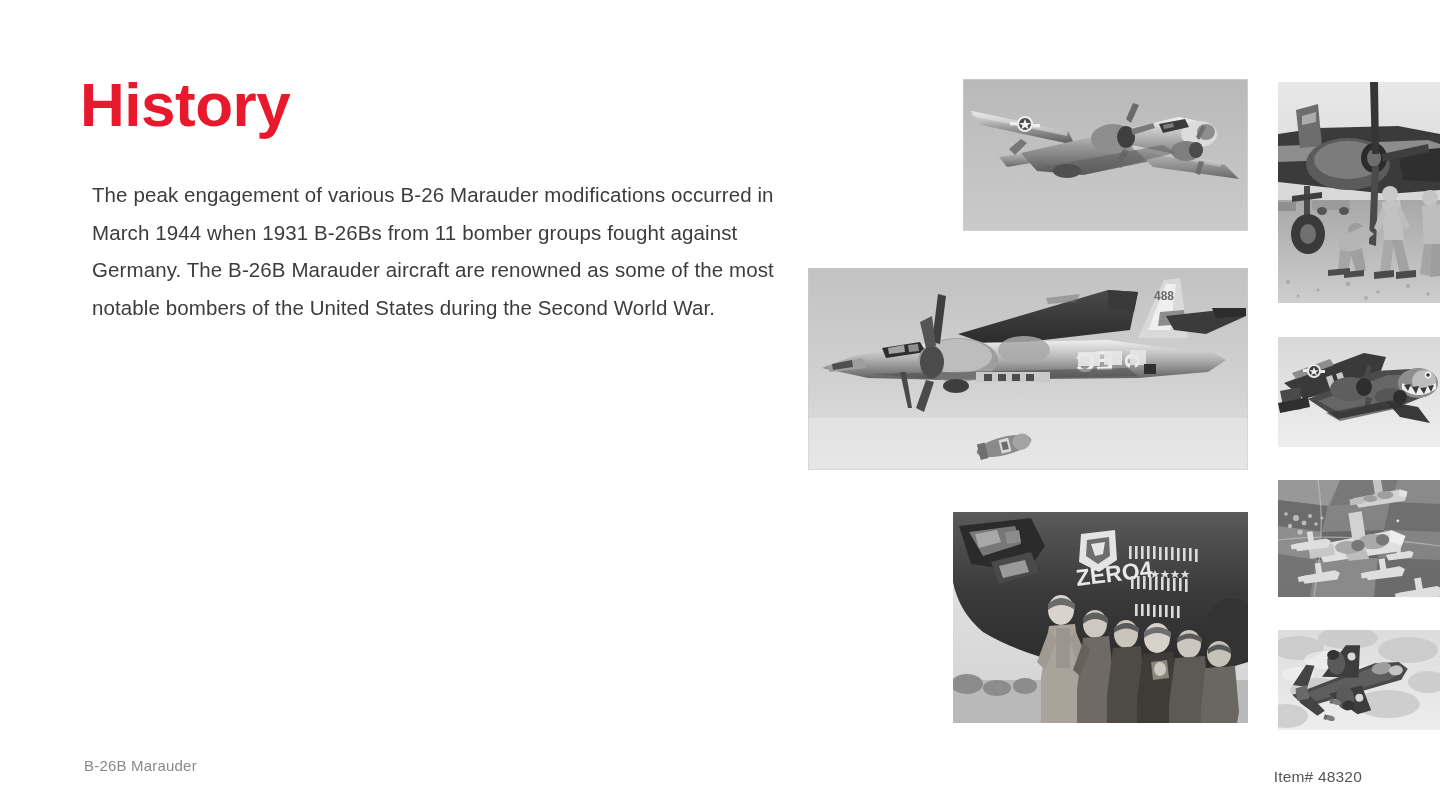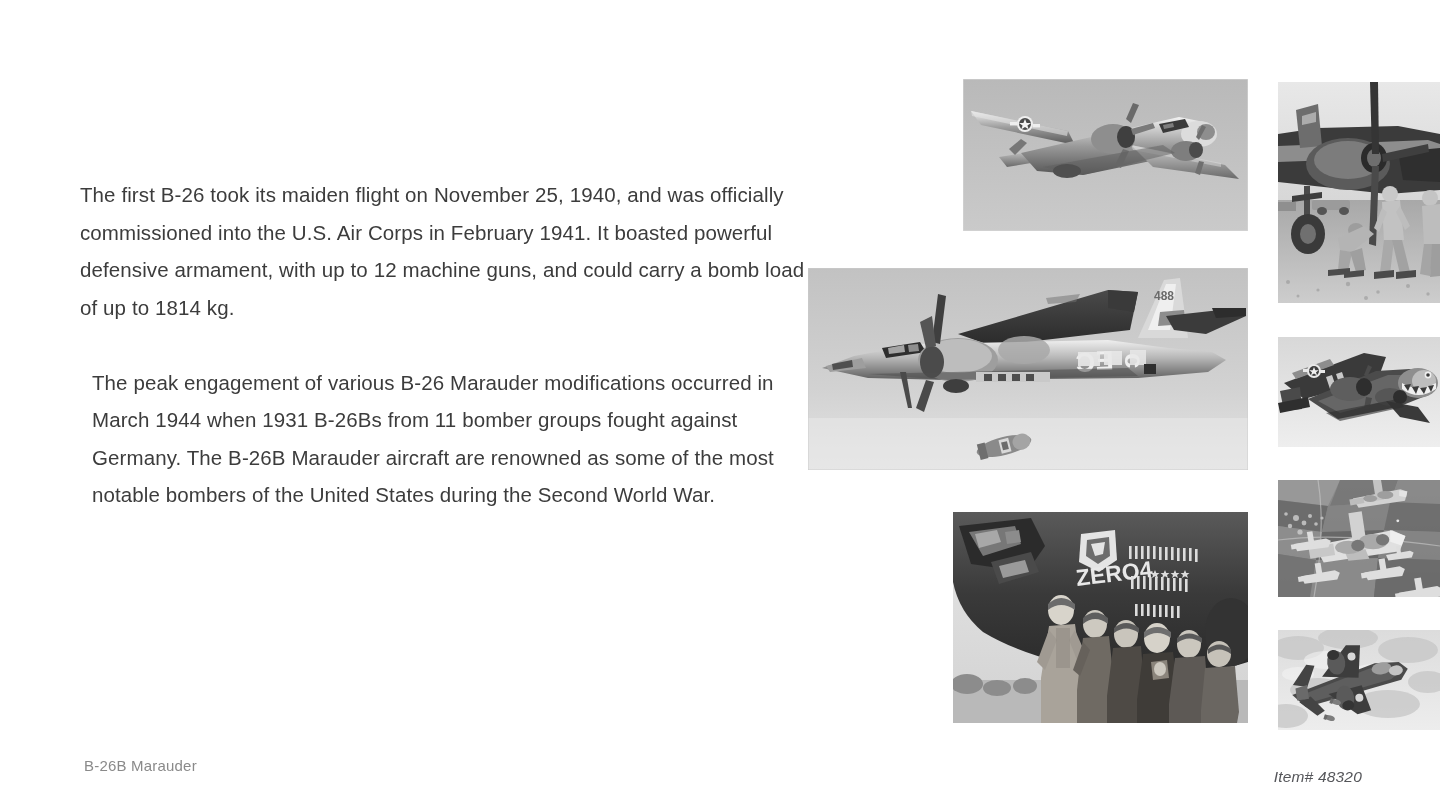--- a/index.html
+++ b/index.html
@@ -46,21 +46,20 @@
     font-size: 15px;
     color: #8a8a8a;
     letter-spacing: 0.2px;
   }
   .footer-right {
     position: absolute;
     right: 78px; bottom: 24px;
     font-size: 15.5px;
     color: #55565a;
     letter-spacing: 0.2px;
-    font-style: italic;
   }
 
   
   .photo {
     position: absolute;
     overflow: hidden;
     background: #cfcfcf;
   }
   .photo svg { display: block; width: 100%; height: 100%; }
 
@@ -70,23 +69,23 @@
   #photo-shark-nose   { left: 1278px; top: 337px; width: 162px;  height: 110px; }
   #photo-crew-group   { left: 953px;  top: 512px; width: 295px;  height: 211px; }
   #photo-formation    { left: 1278px; top: 480px; width: 162px;  height: 117px; }
   #photo-bombs-clouds { left: 1278px; top: 630px; width: 162px;  height: 100px; }
 </style>
 </head>
 <body>
 
 <div class="slide">
 
+  <h1 class="title">History</h1>
 
   <div class="body-col">
-    <p class="para">The first B-26 took its maiden flight on November 25, 1940, and was officially commissioned into the U.S. Air Corps in February 1941. It boasted powerful defensive armament, with up to 12 machine guns, and could carry a bomb load of up to 1814 kg.</p>
     <p class="para">The peak engagement of various B-26 Marauder modifications occurred in March 1944 when 1931 B-26Bs from 11 bomber groups fought against Germany. The B-26B Marauder aircraft are renowned as some of the most notable bombers of the United States during the Second World War.</p>
   </div>
 
   <div class="photo" id="photo-top-flight">
     <svg viewBox="0 0 285 152" preserveAspectRatio="none">
       <defs>
         <linearGradient id="sky1" x1="0" y1="0" x2="0" y2="1">
           <stop offset="0" stop-color="#b9b9b9"></stop>
             <stop offset="1" stop-color="#cacaca"></stop>
         </linearGradient>

